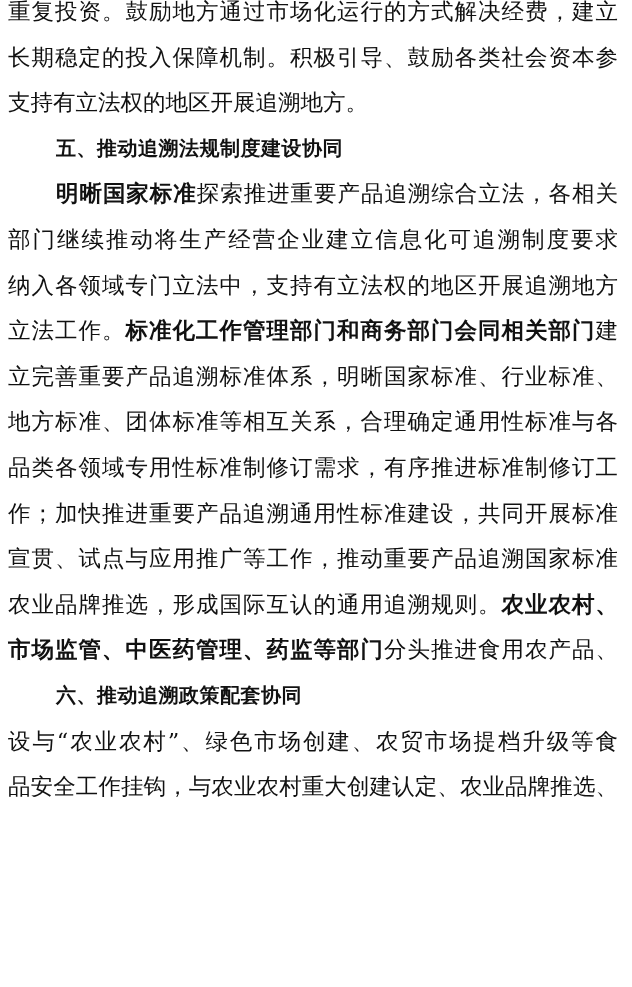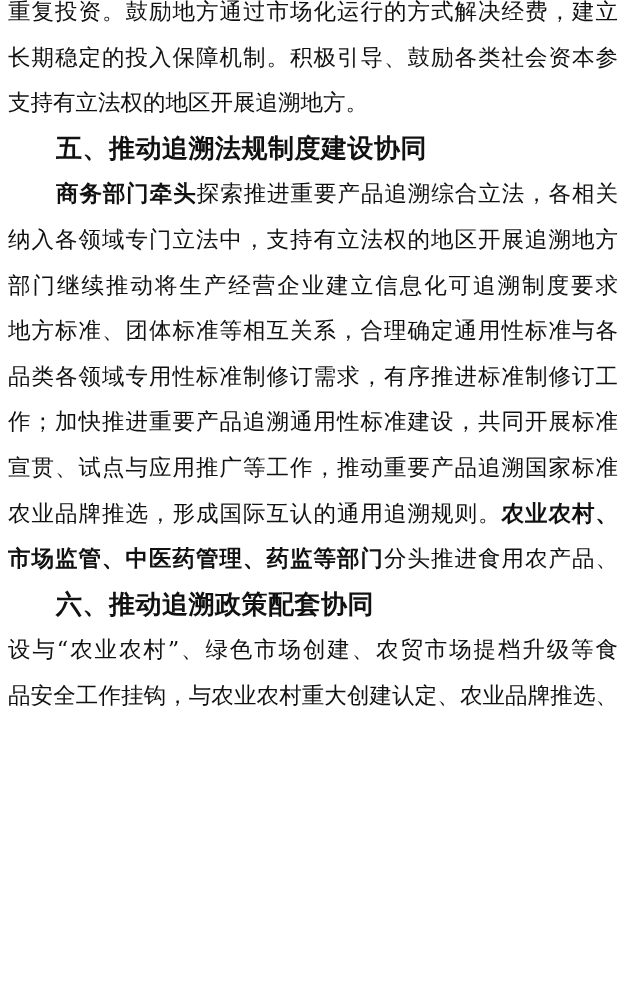--- a/index.html
+++ b/index.html
@@ -24,43 +24,45 @@
     white-space: nowrap;
     text-align: justify;
     text-align-last: justify;
     letter-spacing: 0;
   }
   .line.last { text-align-last: left; }
   .indent { padding-left: 48px; }
   .heading {
     font-family: "DejaVu Sans", "Liberation Sans", sans-serif;
     font-weight: bold;
-    font-size: 26px;
+    font-size: 20px;
     text-align-last: left;
     letter-spacing: 0.5px;
   }
   .b { font-family: "DejaVu Sans", "Liberation Sans", sans-serif; font-weight: bold; }
 </style>
 </head>
 <body>
 
 <div class="page">
 
   <div>
     <div class="line">重复投资。鼓励地方通过市场化运行的方式解决经费，建立</div>
     <div class="line">长期稳定的投入保障机制。积极引导、鼓励各类社会资本参</div>
     <div class="line last">支持有立法权的地区开展追溯地方。</div>
   </div>
 
   <div>
     <div class="line heading indent">五、推动追溯法规制度建设协同</div>
 
-    <div class="line indent"><span class="b">商务部门牵头</span><span>探索推进重要产品追溯综合立法，各相关</span></div>
+    <div class="line indent"><span class="b">明晰国家标准</span><span>探索推进重要产品追溯综合立法，各相关</span></div>
+    <div class="line">部门继续推动将生产经营企业建立信息化可追溯制度要求</div>
     <div class="line">纳入各领域专门立法中，支持有立法权的地区开展追溯地方</div>
-    <div class="line">部门继续推动将生产经营企业建立信息化可追溯制度要求</div>
+    <div class="line"><span>立法工作。</span><span class="b">标准化工作管理部门和商务部门会同相关部门</span><span>建</span></div>
+    <div class="line">立完善重要产品追溯标准体系，明晰国家标准、行业标准、</div>
     <div class="line">地方标准、团体标准等相互关系，合理确定通用性标准与各</div>
     <div class="line">品类各领域专用性标准制修订需求，有序推进标准制修订工</div>
     <div class="line">作；加快推进重要产品追溯通用性标准建设，共同开展标准</div>
     <div class="line">宣贯、试点与应用推广等工作，推动重要产品追溯国家标准</div>
     <div class="line"><span>农业品牌推选，形成国际互认的通用追溯规则。</span><span class="b">农业农村、</span></div>
     <div class="line"><span class="b">市场监管、中医药管理、药监等部门</span><span>分头推进食用农产品、</span></div>
   </div>
 
   <div>
     <div class="line heading indent">六、推动追溯政策配套协同</div>

